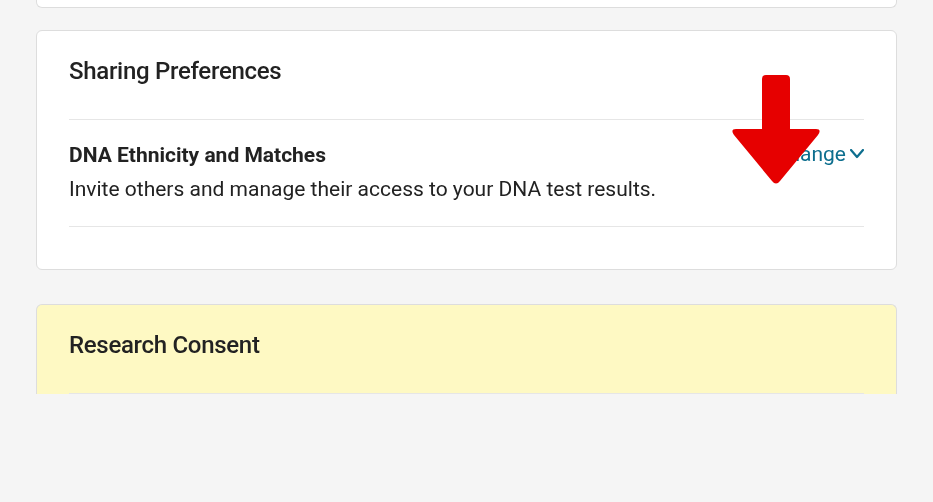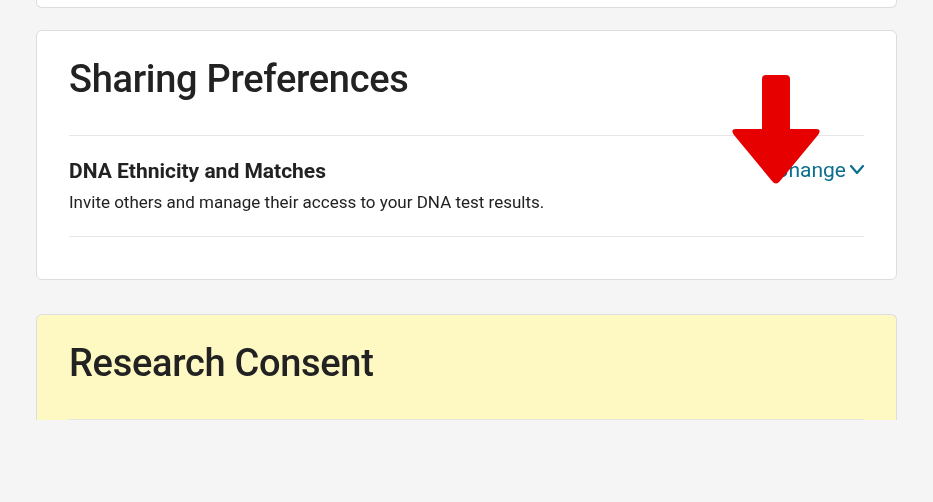--- a/index.html
+++ b/index.html
@@ -25,21 +25,21 @@
     }
     .card {
       background: #fff;
       border: 1px solid #ddd;
       border-radius: 6px;
       padding: 26px 32px 42px 32px;
       margin-bottom: 34px;
       position: relative;
     }
     .card-title {
-      font-size: 38px;
+      font-size: 24px;
       font-weight: 500;
       color: #222;
       padding-bottom: 34px;
       letter-spacing: -0.3px;
     }
     .divider {
       border: none;
       border-top: 1px solid #e6e6e6;
       margin: 0;
     }
@@ -53,21 +53,21 @@
       padding-right: 20px;
     }
     .setting-title {
       font-size: 21px;
       font-weight: 700;
       color: #222;
       line-height: 1.3;
       margin-bottom: 6px;
     }
     .setting-description {
-      font-size: 17px;
+      font-size: 21px;
       font-weight: 400;
       color: #222;
       line-height: 1.35;
     }
     .change-link {
       display: inline-flex;
       align-items: center;
       font-size: 21px;
       font-weight: 400;
       color: #0d6e8e;

